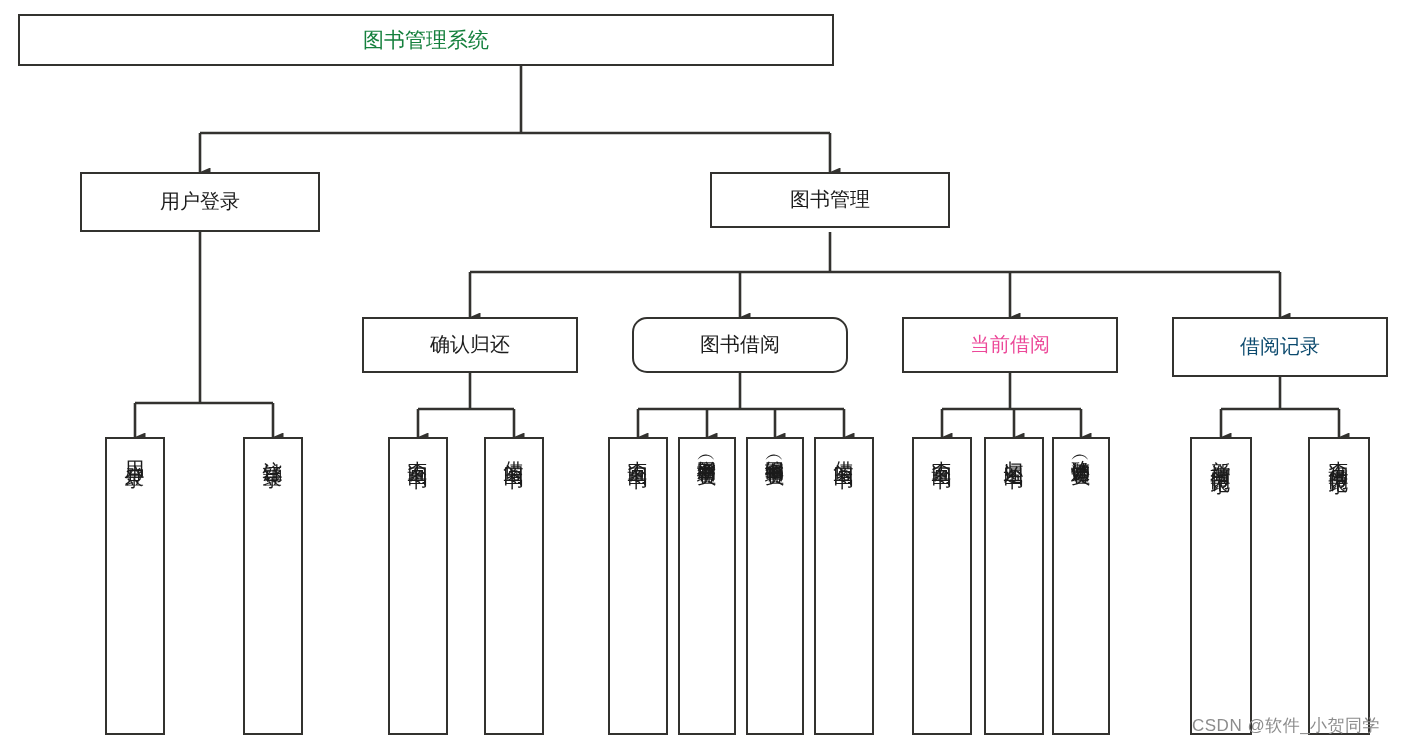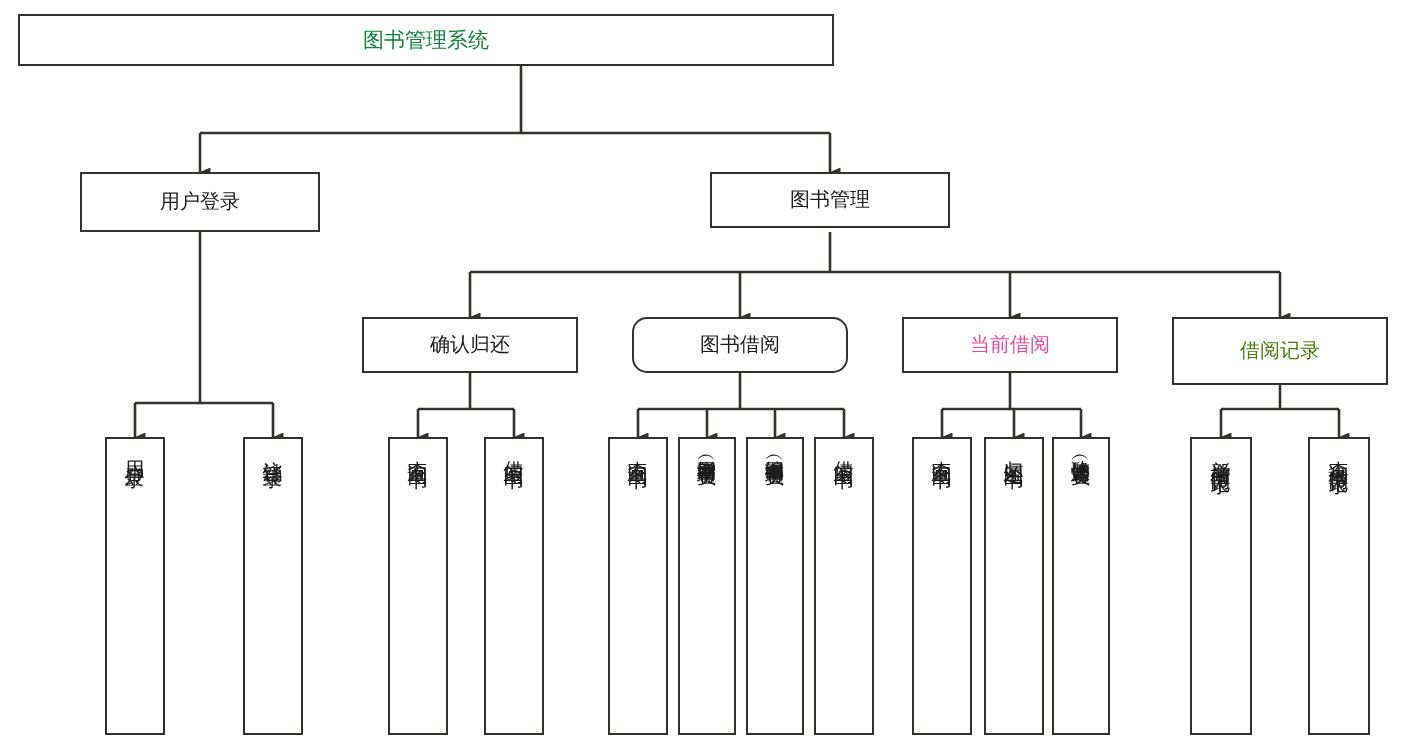--- a/index.html
+++ b/index.html
@@ -133,21 +133,21 @@
       </div>
       <div class="node-box node-l3" style="left: 362px; top: 317px; width: 216px; height: 56px; border-color: rgb(51, 50, 47); color: rgb(27, 27, 27);">
         <span class="node-label" title="新书推荐">确认归还</span>
       </div>
       <div class="node-box node-l3" style="left: 632px; top: 317px; width: 216px; height: 56px; border-color: rgb(51, 50, 47); color: rgb(27, 27, 27); border-radius: 15px;">
         <span class="node-label" title="图书借阅">图书借阅</span>
       </div>
       <div class="node-box node-l3" style="left: 902px; top: 317px; width: 216px; height: 56px; border-color: rgb(51, 50, 47); color: #ec4899;">
         <span class="node-label" title="当前借阅">当前借阅</span>
       </div>
-      <div class="node-box node-l3" style="left: 1172px; top: 317px; width: 216px; height: 68px; border-color: rgb(51, 50, 47); color: #4d7c0f;">
+      <div class="node-box node-l3" style="left: 1172px; top: 317px; width: 216px; height: 60px; border-color: rgb(51, 50, 47); color: #0c4a6e;">
         <span class="node-label" title="借阅记录">借阅记录</span>
       </div>
       <div class="node-box node-leaf" style="left: 105px; top: 437px; width: 60px; height: 298px; border-color: rgb(51, 50, 47); color: rgb(27, 27, 27);">
         <span class="node-label" title="用户登录">用户登录</span>
       </div>
       <div class="node-box node-leaf" style="left: 243px; top: 437px; width: 60px; height: 298px; border-color: rgb(51, 50, 47); color: rgb(27, 27, 27);">
         <span class="node-label" title="注销登录">注销登录</span>
       </div>
       <div class="node-box node-leaf" style="left: 388px; top: 437px; width: 60px; height: 298px; border-color: rgb(51, 50, 47); color: rgb(27, 27, 27);">
         <span class="node-label" title="查询图书">查询图书</span>
@@ -177,14 +177,15 @@
         <span class="node-label" title="确认归还（管理员）">确认归还（管理员）</span>
       </div>
       <div class="node-box node-leaf" style="left: 1190px; top: 437px; width: 62px; height: 298px; border-color: rgb(51, 50, 47); color: rgb(27, 27, 27);">
         <span class="node-label" title="新增借阅记录">新增借阅记录</span>
       </div>
       <div class="node-box node-leaf" style="left: 1308px; top: 437px; width: 62px; height: 298px; border-color: rgb(51, 50, 47); color: rgb(27, 27, 27);">
         <span class="node-label" title="查询借阅记录">查询借阅记录</span>
       </div>
     </div>
 
+  <div class="watermark" style="left: 1192px; top: 714px; color: rgb(140, 140, 140);">CSDN @软件_小贺同学</div>
 
 </div>
 
 </body></html>

